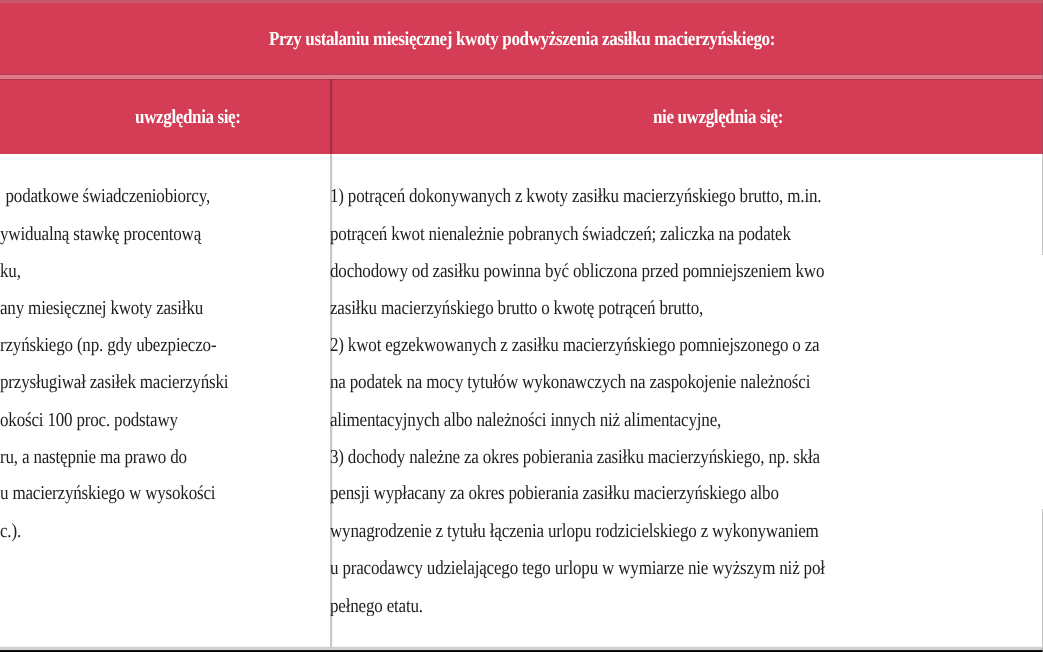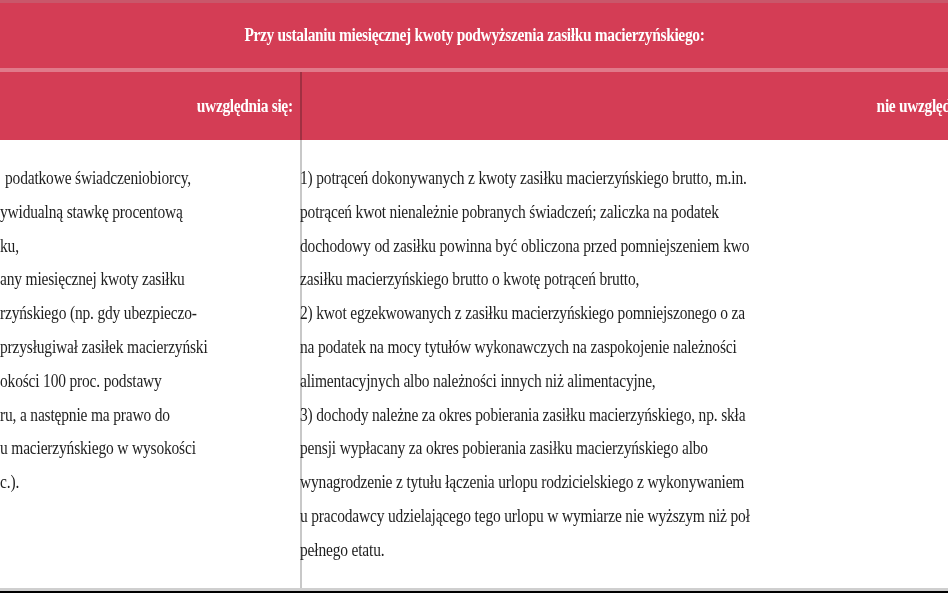--- a/index.html
+++ b/index.html
@@ -50,21 +50,21 @@
       width: 948px;
       height: 68px;
       background: #d43d55;
     }
     .header-cell {
       position: absolute;
       top: 0;
       height: 68px;
       display: flex;
       align-items: center;
-      justify-content: flex-end;
+      justify-content: center;
     }
     .header-left { left: 0; width: 301px; }
     .header-right { left: 302px; width: 702px; }
     .header-divider {
       position: absolute;
       left: 300px; top: 0;
       width: 2px; height: 68px;
       background: #8c2b3a;
       opacity: 0.7;
     }

